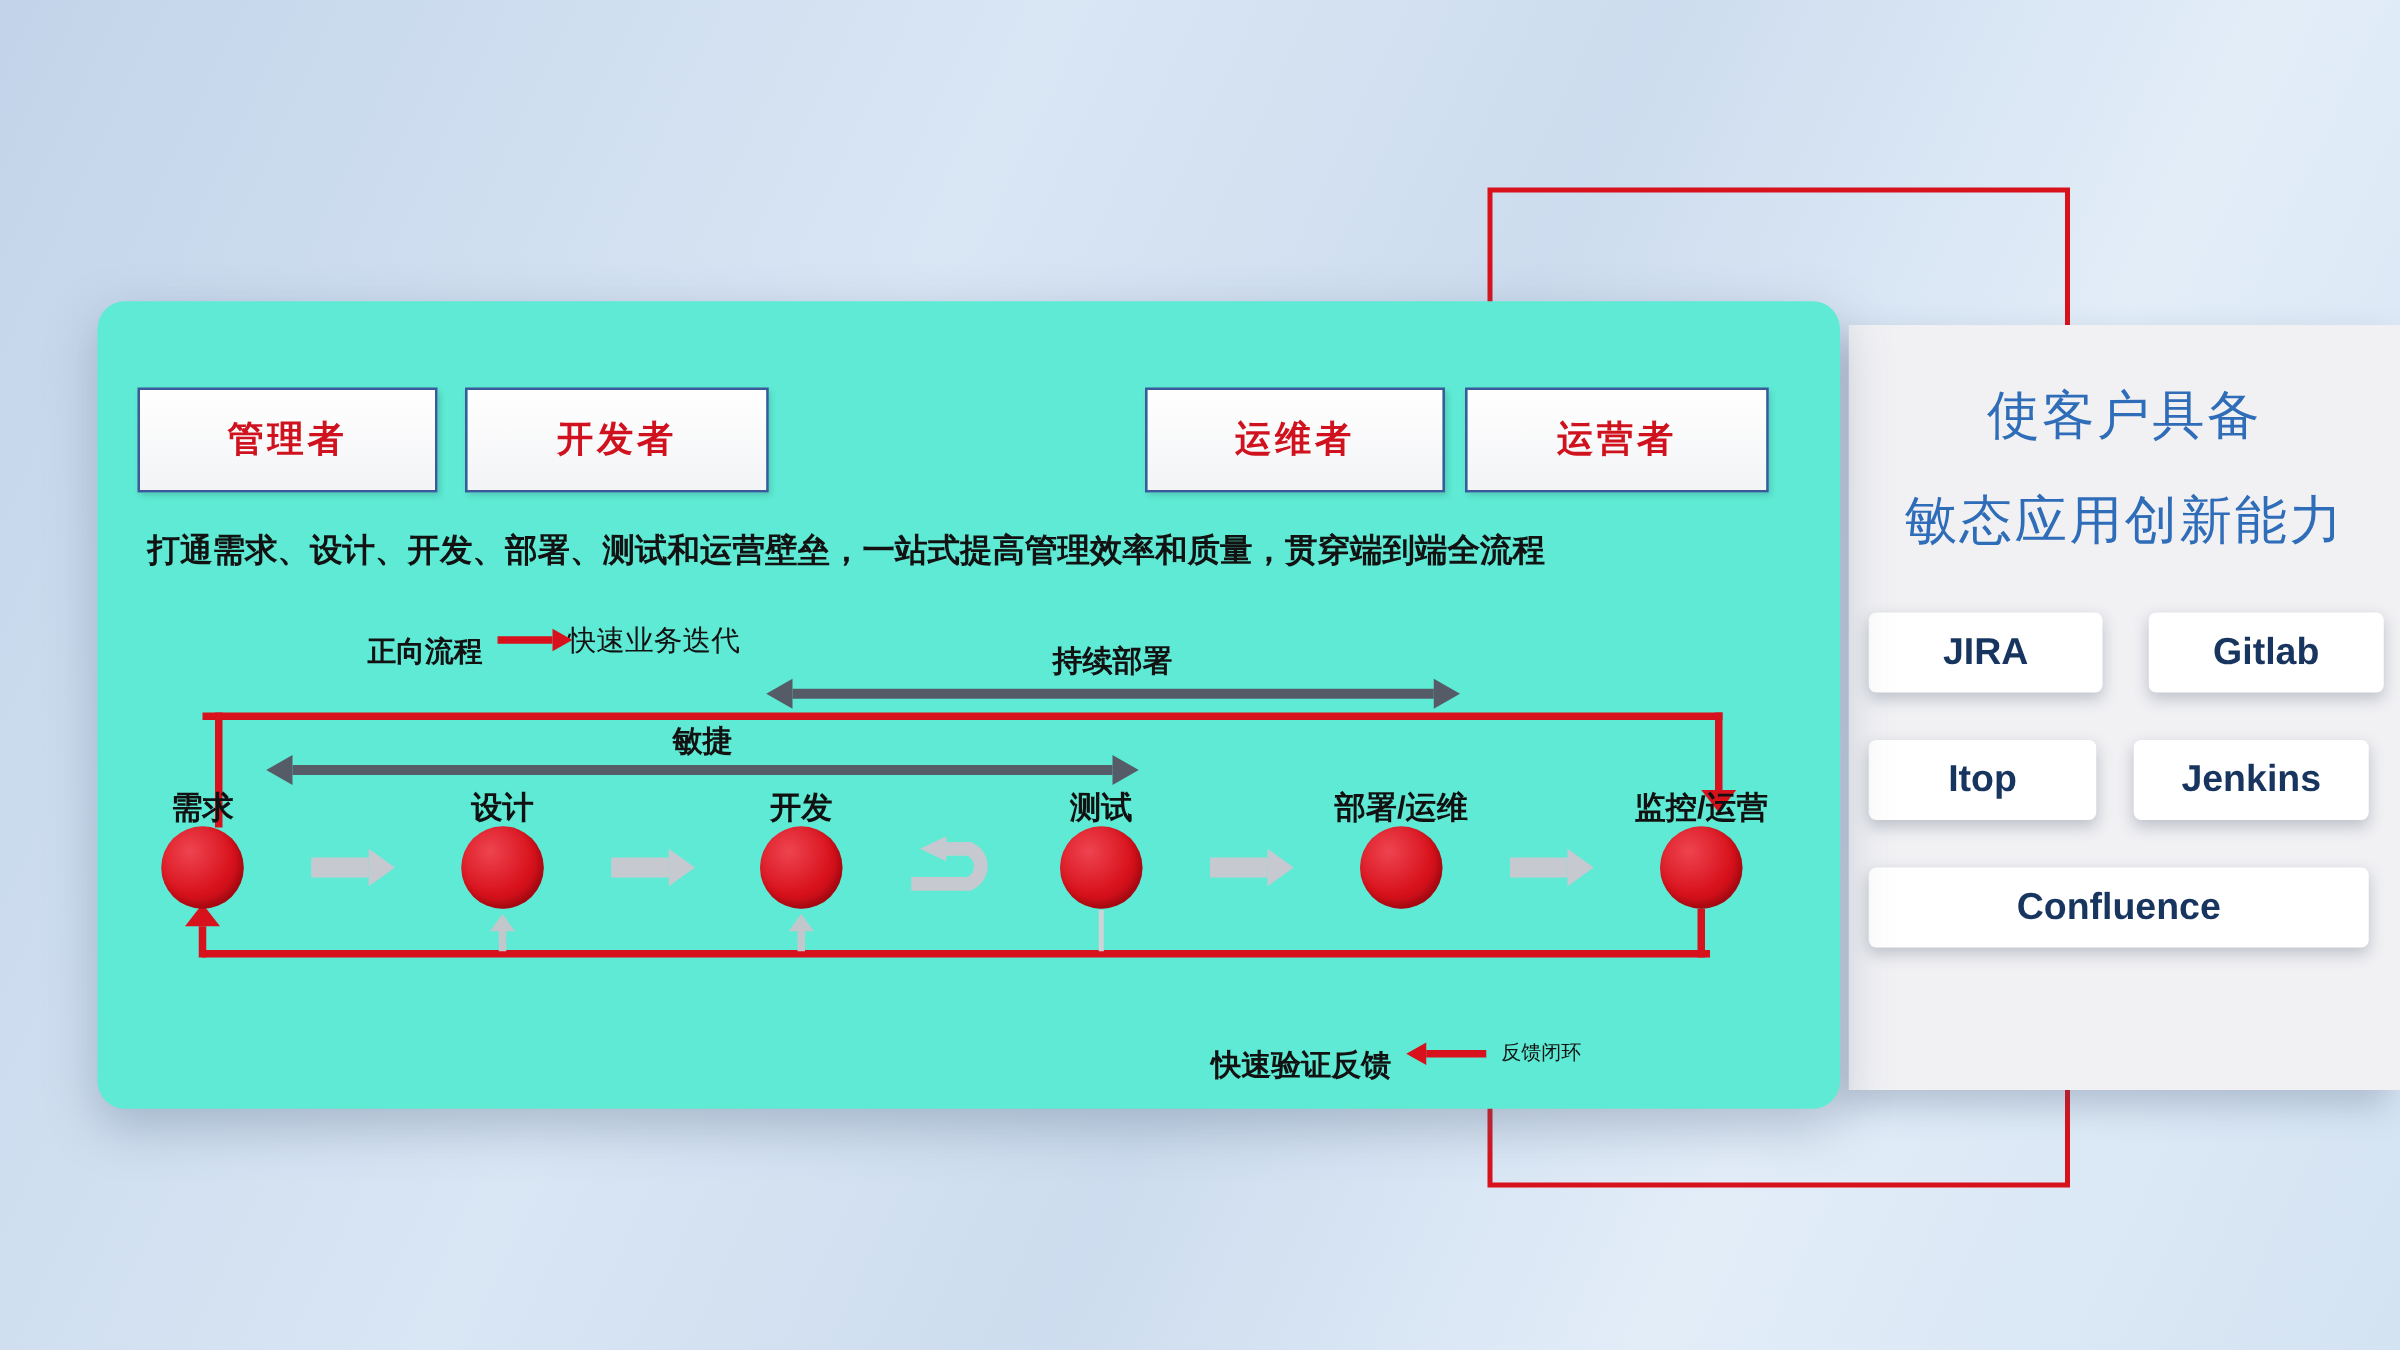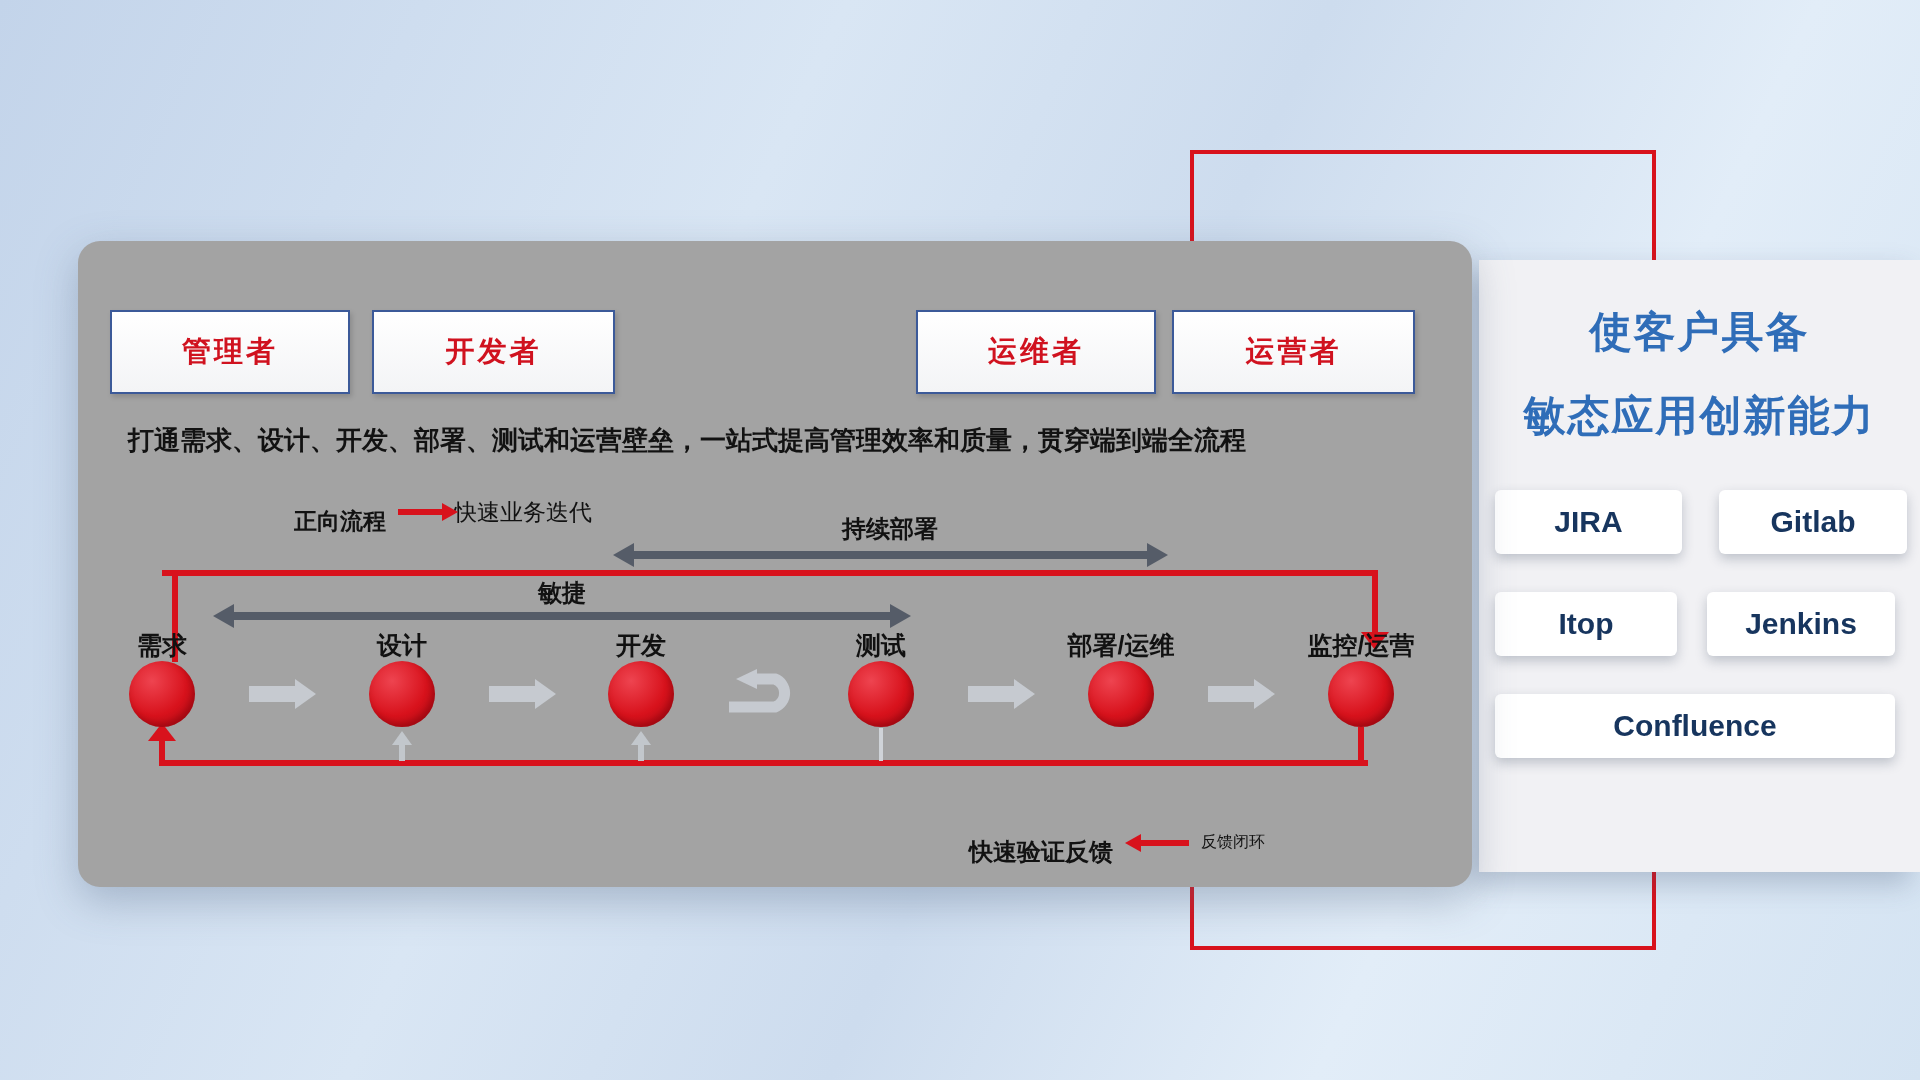--- a/index.html
+++ b/index.html
@@ -14,45 +14,45 @@
     border:4px solid #d8121c; z-index:1;
   }
   
   .right-panel {
     position:absolute; left:1479px; top:260px; width:441px; height:612px;
     background:#f1f1f4; z-index:2;
     box-shadow:-10px 12px 26px rgba(60,80,110,.28);
   }
   .rp-title {
     position:absolute; left:0; width:100%; text-align:center;
-    color:#2f6db8; font-weight:bold; font-size:42px; letter-spacing:2px;
+    color:#2f6db8; font-weight:normal; font-size:42px; letter-spacing:2px;
   }
   .rp-title.l1 { top:44px; }
   .rp-title.l2 { top:128px; }
   .tool {
     position:absolute; height:64px; background:#ffffff; border-radius:6px;
     box-shadow:0 5px 12px rgba(40,55,80,.25);
     color:#17355e; font-weight:bold; font-size:30px;
     display:flex; align-items:center; justify-content:center;
   }
   
   .main-panel {
     position:absolute; left:78px; top:241px; width:1394px; height:646px;
-    background:#a3a3a3; border-radius:22px; z-index:3;
+    background:#5eead4; border-radius:22px; z-index:3;
     box-shadow:0 14px 40px rgba(80,100,130,.35);
   }
   .role-box {
     position:absolute; top:69px; height:84px;
     border:2px solid #3c5a99; background:linear-gradient(#ffffff,#f3f4f6);
     box-shadow:2px 3px 5px rgba(0,0,0,.15);
     display:flex; align-items:center; justify-content:center;
     color:#d0121f; font-size:29px; font-weight:bold; letter-spacing:3px;
   }
   .subtitle {
-    position:absolute; left:50px; top:182px; width:1330px;
+    position:absolute; left:40px; top:182px; width:1330px;
     color:#121212; font-size:26px; font-weight:bold;
   }
   .legend-row {
     position:absolute; display:flex; align-items:center; gap:12px;
     color:#121212; font-size:23px;
   }
   .legend-row .lab { font-weight:bold;margin-top:19px; }
   .rarrow-right { position:relative; width:44px; height:6px; background:#d8121c; display:inline-block; }
   .rarrow-right::after { content:""; position:absolute; right:-16px; top:-6px;
     border-left:16px solid #d8121c; border-top:9px solid transparent; border-bottom:9px solid transparent; }

